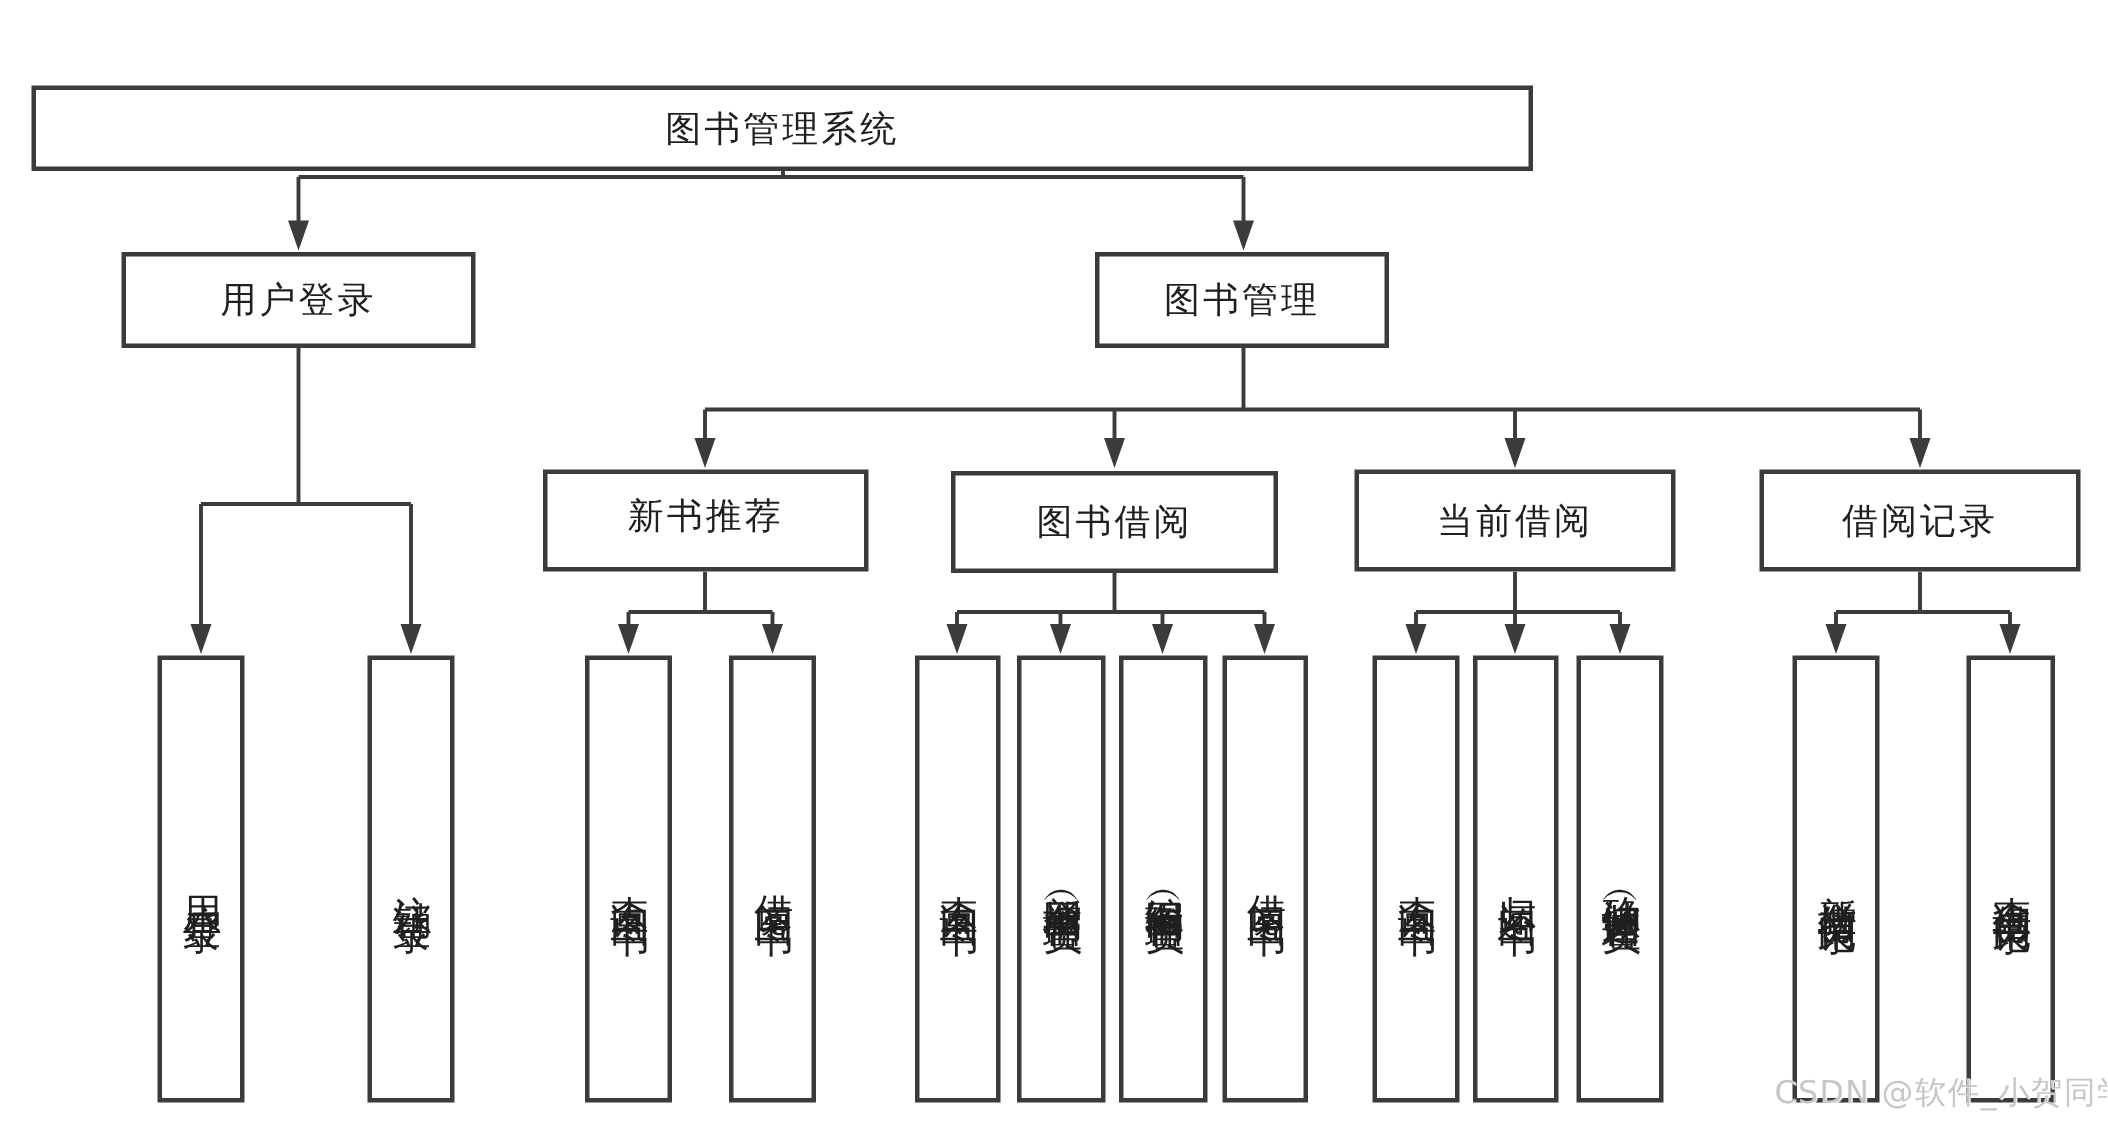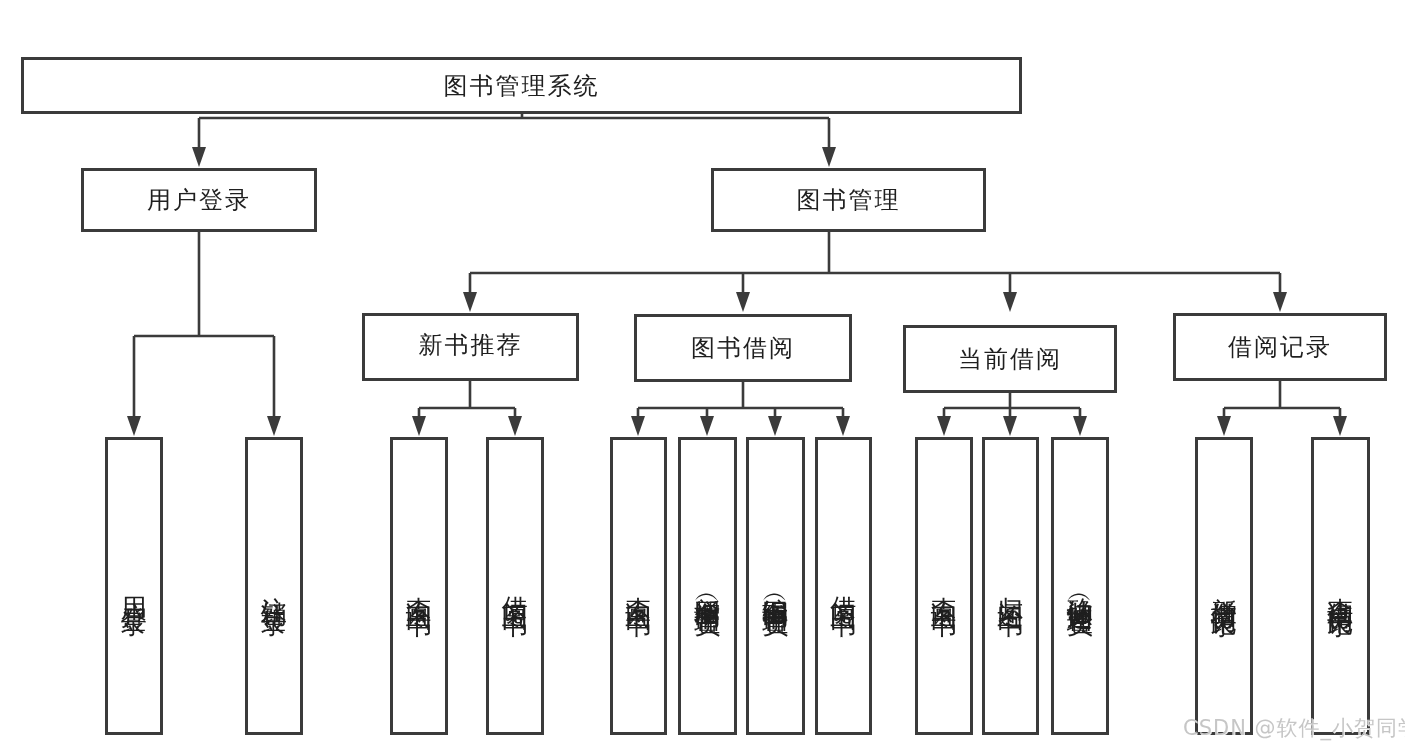--- a/index.html
+++ b/index.html
@@ -93,25 +93,25 @@
       <polygon points="1003,416 1017,416 1010,436"></polygon>
       <polygon points="1073,416 1087,416 1080,436"></polygon>
       <polygon points="1217,416 1231,416 1224,436"></polygon>
       <polygon points="1333,416 1347,416 1340,436"></polygon>
     </g>
   </svg>
 
   <div class="node h root" style="left:21px; top:13px; width:1001px; height:57px;margin-top:44px;">图书管理系统</div>
 
   <div class="node h" style="left:81px; top:168px; width:236px; height:64px;">用户登录</div>
-  <div class="node h" style="left:711px; top:168px; width:275px; height:64px;text-align:right;">图书管理</div>
+  <div class="node h" style="left:730px; top:168px; width:196px; height:64px;text-align:right;">图书管理</div>
 
   <div class="node h" style="left:362px; top:313px; width:217px; height:68px;font-family:Liberation Mono, monospace;">新书推荐</div>
   <div class="node h" style="left:634px; top:314px; width:218px; height:68px;">图书借阅</div>
-  <div class="node h" style="left:903px; top:313px; width:214px; height:68px;margin-top:12px;">当前借阅</div>
+  <div class="node h" style="left:903px; top:313px; width:214px; height:68px;">当前借阅</div>
   <div class="node h" style="left:1173px; top:313px; width:214px; height:68px;">借阅记录</div>
 
   <div class="node v" style="left:105px; top:437px; width:58px; height:298px;">用户登录</div>
   <div class="node v" style="left:245px; top:437px; width:58px; height:298px;">注销登录</div>
 
   <div class="node v" style="left:390px; top:437px; width:58px; height:298px;">查询图书</div>
   <div class="node v" style="left:486px; top:437px; width:58px; height:298px;">借阅图书</div>
 
   <div class="node v" style="left:610px; top:437px; width:57px; height:298px;">查询图书</div>
   <div class="node v" style="left:678px; top:437px; width:59px; height:298px; letter-spacing:2px;">新增图书（管理员）</div>

